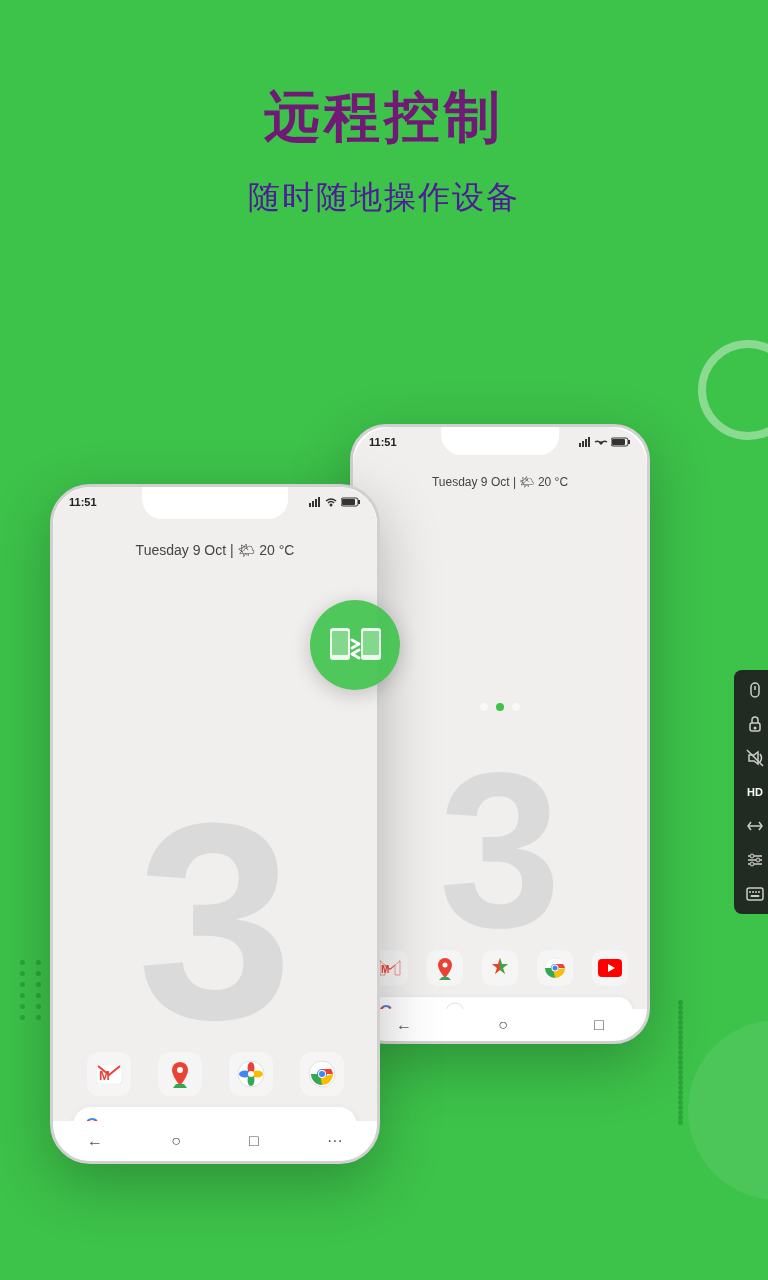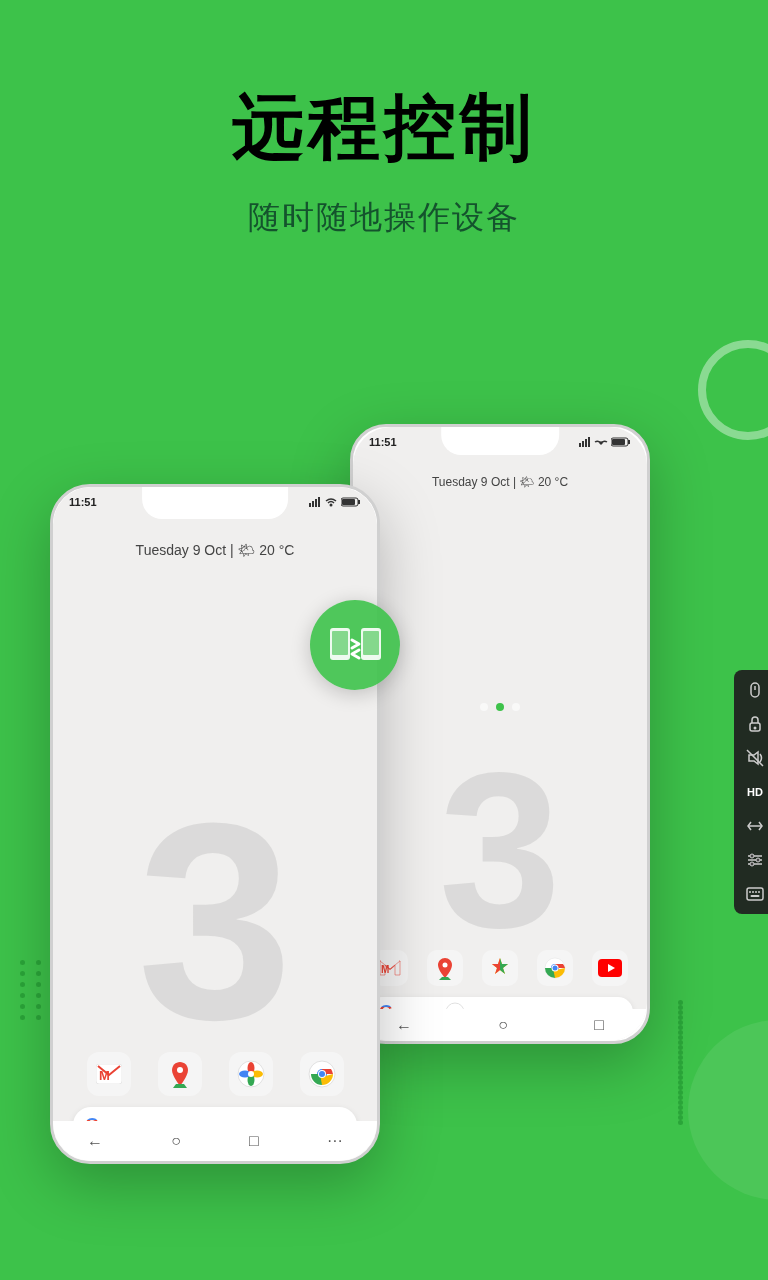--- a/index.html
+++ b/index.html
@@ -69,31 +69,31 @@
     
     .header {
       text-align: center;
       padding-top: 80px;
       padding-bottom: 20px;
       position: relative;
       z-index: 2;
     }
 
     .main-title {
-      font-size: 72px;
+      font-size: 56px;
       font-weight: 900;
-      color: #000000;
+      color: #701a75;
       letter-spacing: 4px;
       margin-bottom: 20px;
       text-shadow: none;
     }
 
     .subtitle {
       font-size: 32px;
-      color: #14532d;
+      color: #4c1d95;
       font-weight: 400;
       letter-spacing: 2px;
     }
 
     
     .phones-container {
       position: absolute;
       top: 320px;
       left: 0;
       width: 768px;

